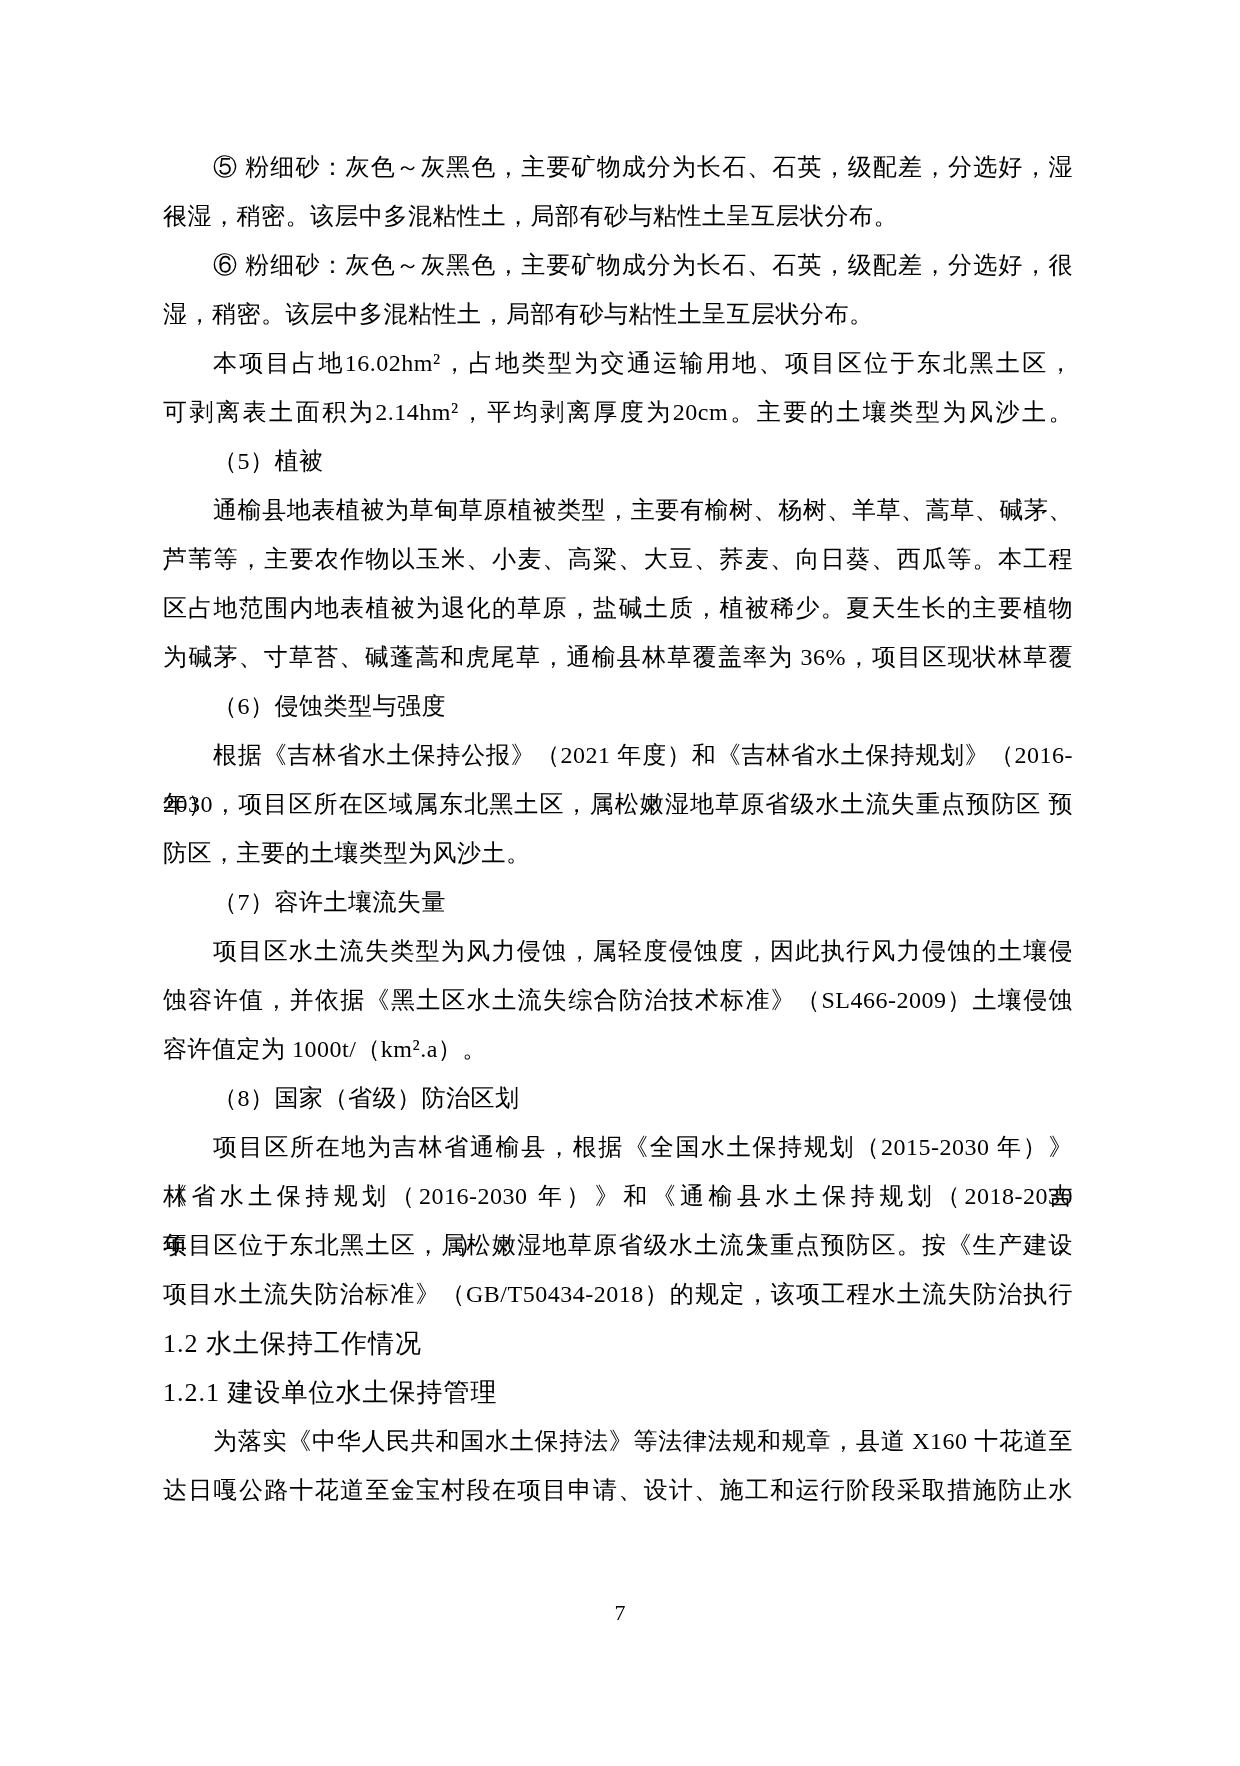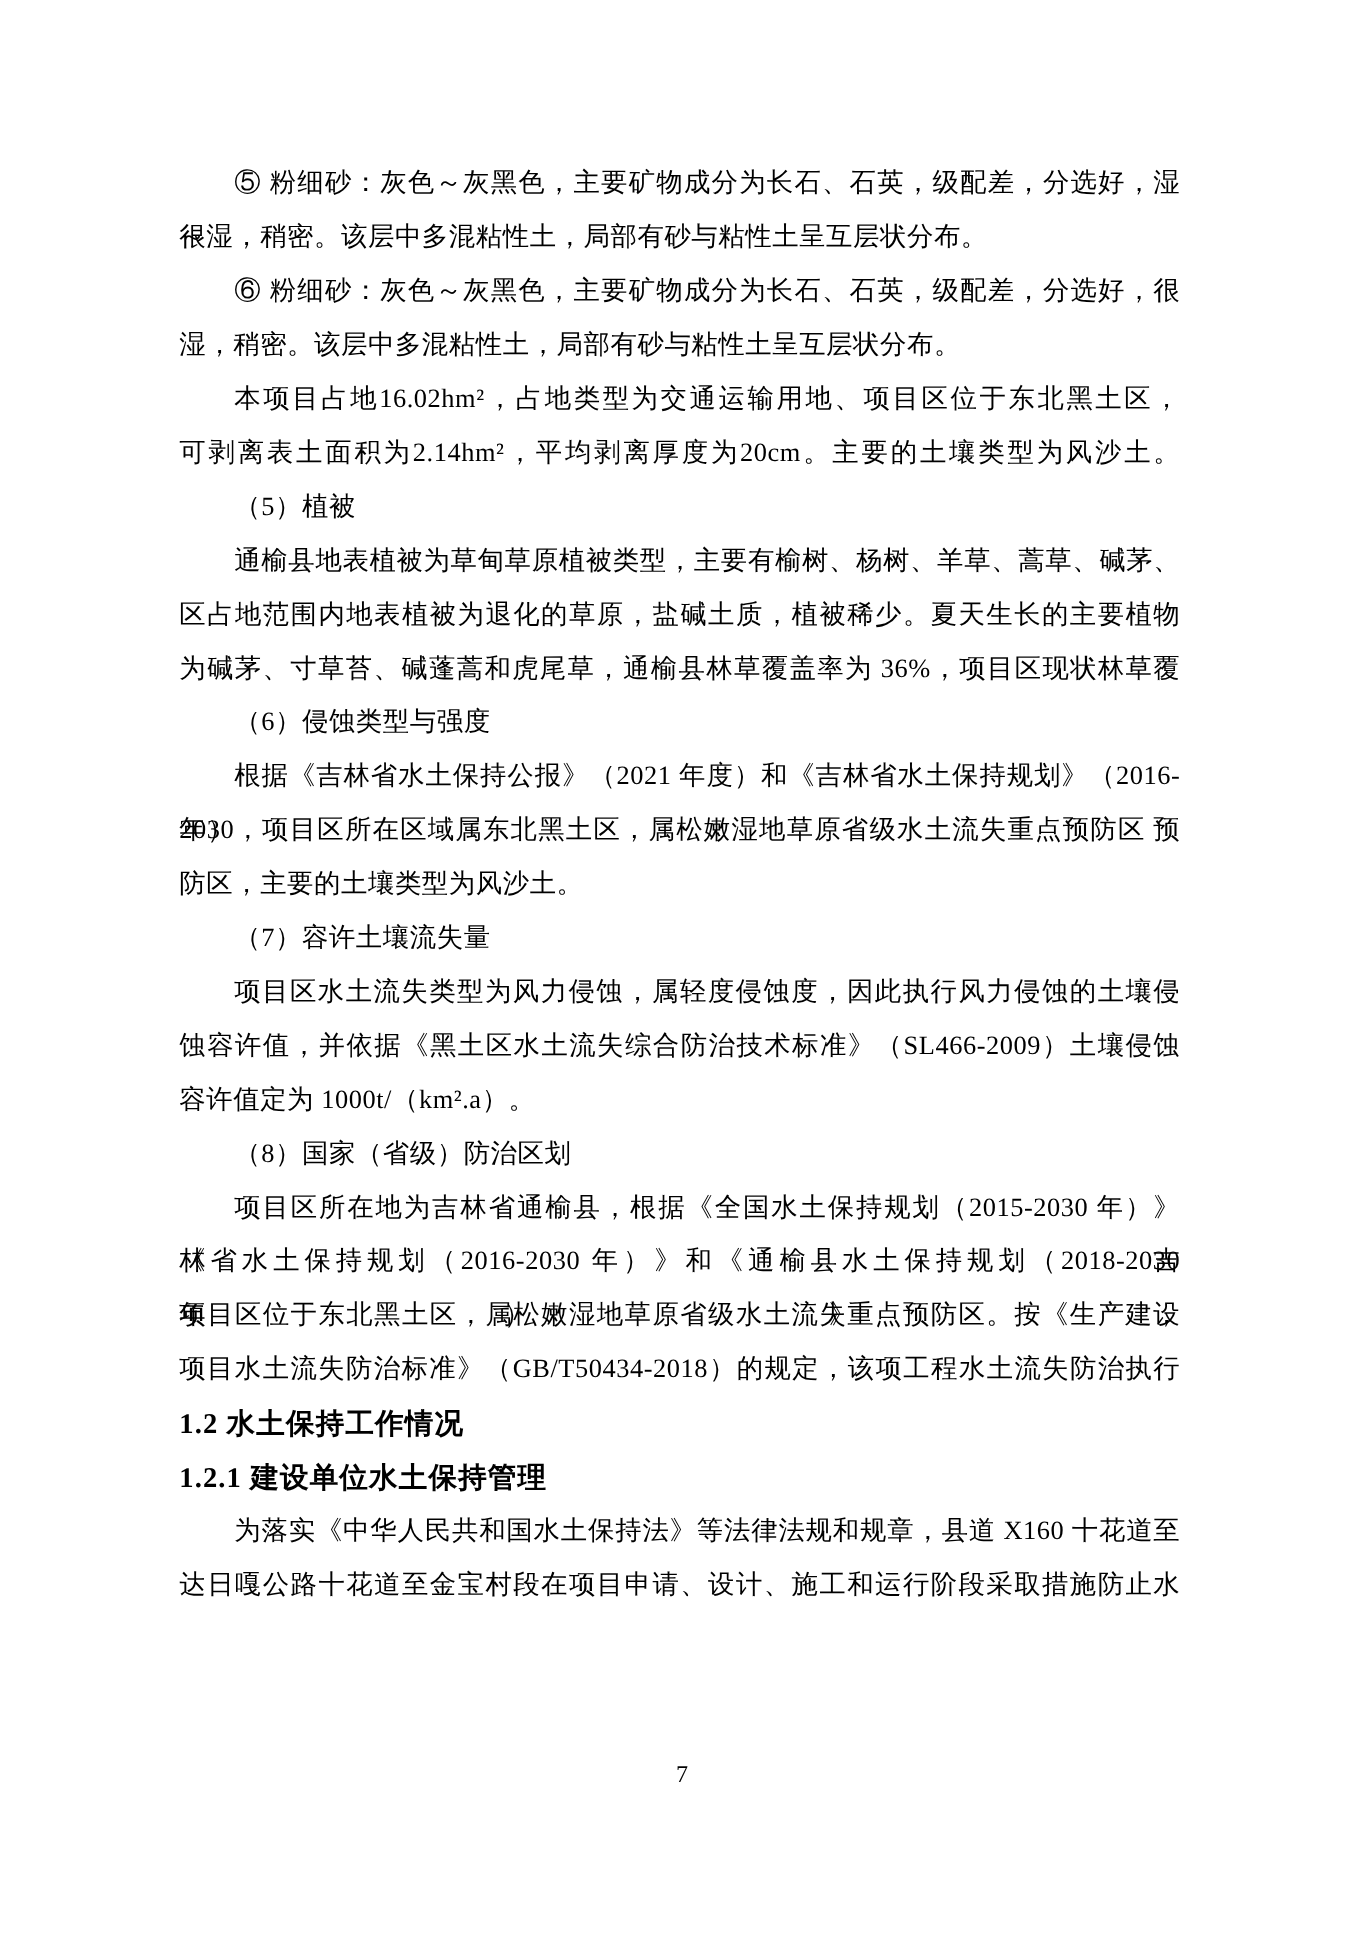--- a/index.html
+++ b/index.html
@@ -38,21 +38,21 @@
   .ln.l {
     text-align: left;
     text-align-last: left;
   }
   
   .ln.ind {
     text-indent: 50px;
   }
   
   .ln.h {
-    font-weight: bold;
+    font-weight: normal;
     font-size: 26px;
     letter-spacing: 1px;
   }
   .footer {
     position: absolute;
     left: 0;
     top: 1598px;
     width: 100%;
     height: 30px;
     line-height: 30px;
@@ -66,20 +66,21 @@
 <div class="page">
   <div class="textblock">
     <div class="ln j ind">⑤ 粉细砂：灰色～灰黑色，主要矿物成分为长石、石英，级配差，分选好，湿～</div>
     <div class="ln l">很湿，稍密。该层中多混粘性土，局部有砂与粘性土呈互层状分布。</div>
     <div class="ln j ind">⑥ 粉细砂：灰色～灰黑色，主要矿物成分为长石、石英，级配差，分选好，很</div>
     <div class="ln l">湿，稍密。该层中多混粘性土，局部有砂与粘性土呈互层状分布。</div>
     <div class="ln j ind">本项目占地16.02hm²，占地类型为交通运输用地、项目区位于东北黑土区，</div>
     <div class="ln j">可剥离表土面积为2.14hm²，平均剥离厚度为20cm。主要的土壤类型为风沙土。</div>
     <div class="ln l ind">（5）植被</div>
     <div class="ln j ind">通榆县地表植被为草甸草原植被类型，主要有榆树、杨树、羊草、蒿草、碱茅、</div>
+    <div class="ln j">芦苇等，主要农作物以玉米、小麦、高粱、大豆、荞麦、向日葵、西瓜等。本工程</div>
     <div class="ln j">区占地范围内地表植被为退化的草原，盐碱土质，植被稀少。夏天生长的主要植物</div>
     <div class="ln j">为碱茅、寸草苔、碱蓬蒿和虎尾草，通榆县林草覆盖率为 36%，项目区现状林草覆</div>
     <div class="ln l ind">（6）侵蚀类型与强度</div>
     <div class="ln j ind">根据《吉林省水土保持公报》（2021 年度）和《吉林省水土保持规划》（2016-2030</div>
     <div class="ln j">年），项目区所在区域属东北黑土区，属松嫩湿地草原省级水土流失重点预防区 预</div>
     <div class="ln l">防区，主要的土壤类型为风沙土。</div>
     <div class="ln l ind">（7）容许土壤流失量</div>
     <div class="ln j ind">项目区水土流失类型为风力侵蚀，属轻度侵蚀度，因此执行风力侵蚀的土壤侵</div>
     <div class="ln j">蚀容许值，并依据《黑土区水土流失综合防治技术标准》（SL466-2009）土壤侵蚀</div>
     <div class="ln l">容许值定为 1000t/（km².a）。</div>

